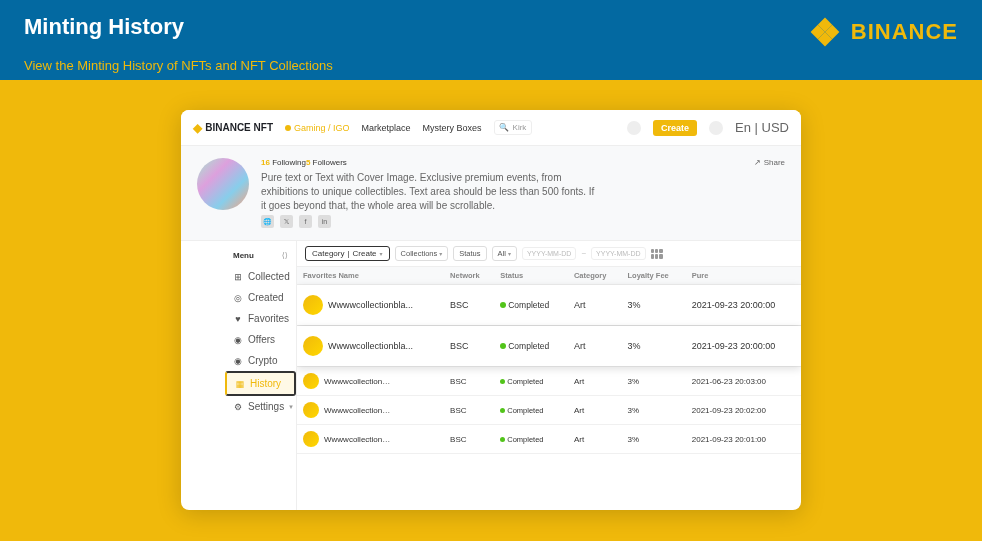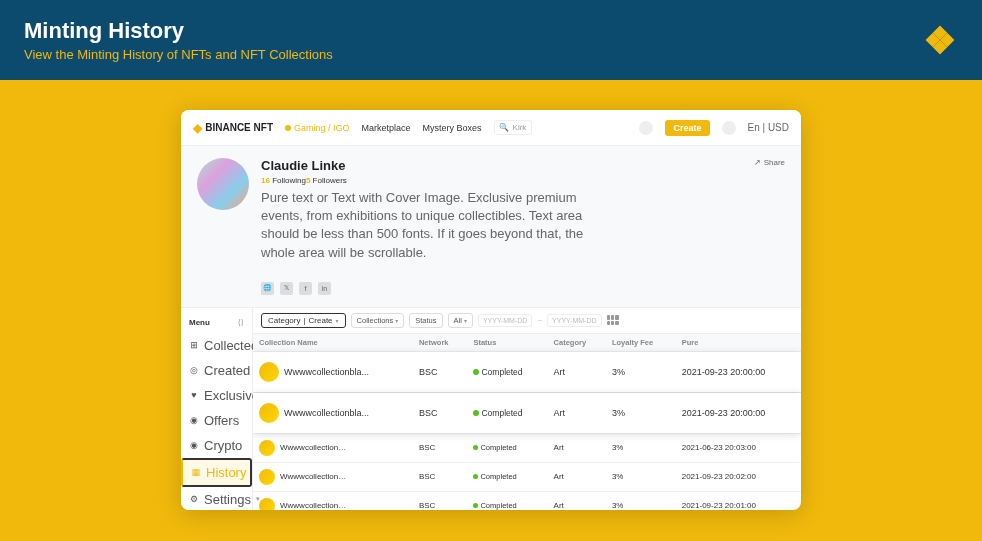--- a/index.html
+++ b/index.html
@@ -7,39 +7,39 @@
       font-family: -apple-system, BlinkMacSystemFont, 'Segoe UI', sans-serif;
       background: #F0B90B;
       width: 982px;
       height: 541px;
       overflow: hidden;
       position: relative;
     }
 
     
     .header {
-      background: #0c4a6e;
+      background: #0369a1;
       padding: 14px 24px;
       display: flex;
-      align-items: center;
+      align-items: flex-start;
       justify-content: space-between;
       height: 80px;
     }
     .header-left {}
     .header-title {
       color: #fff;
       font-size: 22px;
       font-weight: 700;
       line-height: 1.2;
     }
     .header-subtitle {
       color: #F0B90B;
       font-size: 13px;
       font-weight: 400;
-      margin-top: 2px;
+      margin-top: 18px;
     }
     .binance-logo {
       display: flex;
       align-items: center;
       gap: 8px;
     }
     .binance-logo-icon {
       width: 36px;
       height: 36px;
     }
@@ -135,21 +135,21 @@
       background: #F0B90B;
       color: #fff;
       font-size: 9px;
       font-weight: 700;
       border: none;
       border-radius: 3px;
       padding: 3px 8px;
       cursor: pointer;
     }
     .nft-nav-lang {
-      font-size: 10px;
+      font-size: 13px;
       color: #666;
     }
 
     
     .profile-area {
       background: #f8f9fa;
       padding: 12px 16px;
       display: flex;
       align-items: flex-start;
       gap: 12px;
@@ -177,24 +177,24 @@
     }
     .profile-stat {
       font-size: 8px;
       color: #333;
     }
     .profile-stat span {
       color: #F0B90B;
       font-weight: 700;
     }
     .profile-bio {
-      font-size: 13px;
+      font-size: 10px;
       color: #666;
       line-height: 1.4;
-      margin-bottom: 20px;
+      margin-bottom: 2px;
       max-width: 340px;
     }
     .profile-socials {
       display: flex;
       gap: 6px;
     }
     .social-icon {
       width: 13px;
       height: 13px;
       background: #ddd;
@@ -213,20 +213,21 @@
       gap: 3px;
       cursor: pointer;
       flex-shrink: 0;
     }
 
     
     .content-area {
       display: flex;
       flex: 1;
       overflow: hidden;
+      padding-left: 44px;
     }
 
     
     .sidebar {
       width: 72px;
       background: #fff;
       border-right: 1px solid #eee;
       padding: 6px 0;
       flex-shrink: 0;
     }
@@ -262,21 +263,21 @@
     }
     .sidebar-item-icon {
       width: 10px;
       height: 10px;
       display: flex;
       align-items: center;
       justify-content: center;
       font-size: 9px;
       flex-shrink: 0;
     }
-    .sidebar-item-label { font-size: 13px; }
+    .sidebar-item-label { font-size: 10px; }
     .sidebar-item-arrow {
       margin-left: auto;
       font-size: 7px;
       color: #999;
     }
 
     
     .main-panel {
       flex: 1;
       overflow: hidden;
@@ -436,20 +437,21 @@
     <div class="header-title">Minting History</div>
     <div class="header-subtitle">View the Minting History of NFTs and NFT Collections</div>
   </div>
   <div class="binance-logo">
     <svg class="binance-logo-icon" viewBox="0 0 40 40" fill="#F0B90B">
       <polygon points="20,4 28,12 20,20 12,12"></polygon>
       <polygon points="4,20 12,12 20,20 12,28"></polygon>
       <polygon points="36,20 28,12 20,20 28,28"></polygon>
       <polygon points="20,36 12,28 20,20 28,28"></polygon>
     </svg>
+    <span class="binance-logo-text">BINANCE</span>
   </div>
 </div>
 
 <div class="main">
 
   <div class="browser-window">
 
     <div class="nft-nav">
       <div class="nft-nav-logo">
         <span class="nft-nav-logo-icon">◆</span>
@@ -472,21 +474,20 @@
       <div class="nft-nav-spacer"></div>
       <div class="nft-nav-icon"></div>
       <button class="create-btn">Create</button>
       <div class="nft-nav-icon"></div>
       <span class="nft-nav-lang">En | USD</span>
     </div>
 
     <div class="profile-area">
       <div class="avatar-circle"></div>
       <div class="profile-info">
-        <div class="profile-name">Claudie Linke</div>
         <div class="profile-stats">
           <span class="profile-stat">
             <span>16</span> Following
           </span>
           <span class="profile-stat">
             <span>5</span> Followers
           </span>
         </div>
         <div class="profile-bio">Pure text or Text with Cover Image. Exclusive premium events, from exhibitions to unique collectibles. Text area should be less than 500 fonts. If it goes beyond that, the whole area will be scrollable.</div>
         <div class="profile-socials">
@@ -512,21 +513,21 @@
         <div class="sidebar-item">
           <span class="sidebar-item-icon">⊞</span>
           <span class="sidebar-item-label">Collected</span>
         </div>
         <div class="sidebar-item">
           <span class="sidebar-item-icon">◎</span>
           <span class="sidebar-item-label">Created</span>
         </div>
         <div class="sidebar-item">
           <span class="sidebar-item-icon">♥</span>
-          <span class="sidebar-item-label">Exclusive</span>
+          <span class="sidebar-item-label">Favorites</span>
         </div>
         <div class="sidebar-item">
           <span class="sidebar-item-icon">◉</span>
           <span class="sidebar-item-label">Offers</span>
         </div>
         <div class="sidebar-item">
           <span class="sidebar-item-icon">◉</span>
           <span class="sidebar-item-label">Crypto</span>
         </div>
         <div class="sidebar-item active active-sidebar-highlight">
@@ -570,21 +571,21 @@
             <div class="filter-grid-cell"></div>
             <div class="filter-grid-cell"></div>
             <div class="filter-grid-cell"></div>
           </div>
         </div>
 
         <div class="table-container">
           <table>
             <thead>
               <tr>
-                <th>Collection Name</th>
+                <th>Favorites Name</th>
                 <th>Network</th>
                 <th>Status</th>
                 <th>Category</th>
                 <th>Loyalty Fee</th>
                 <th>Pure</th>
               </tr>
             </thead>
             <tbody id="table-body">
             <tr class="row-large highlighted">
                   <td>

